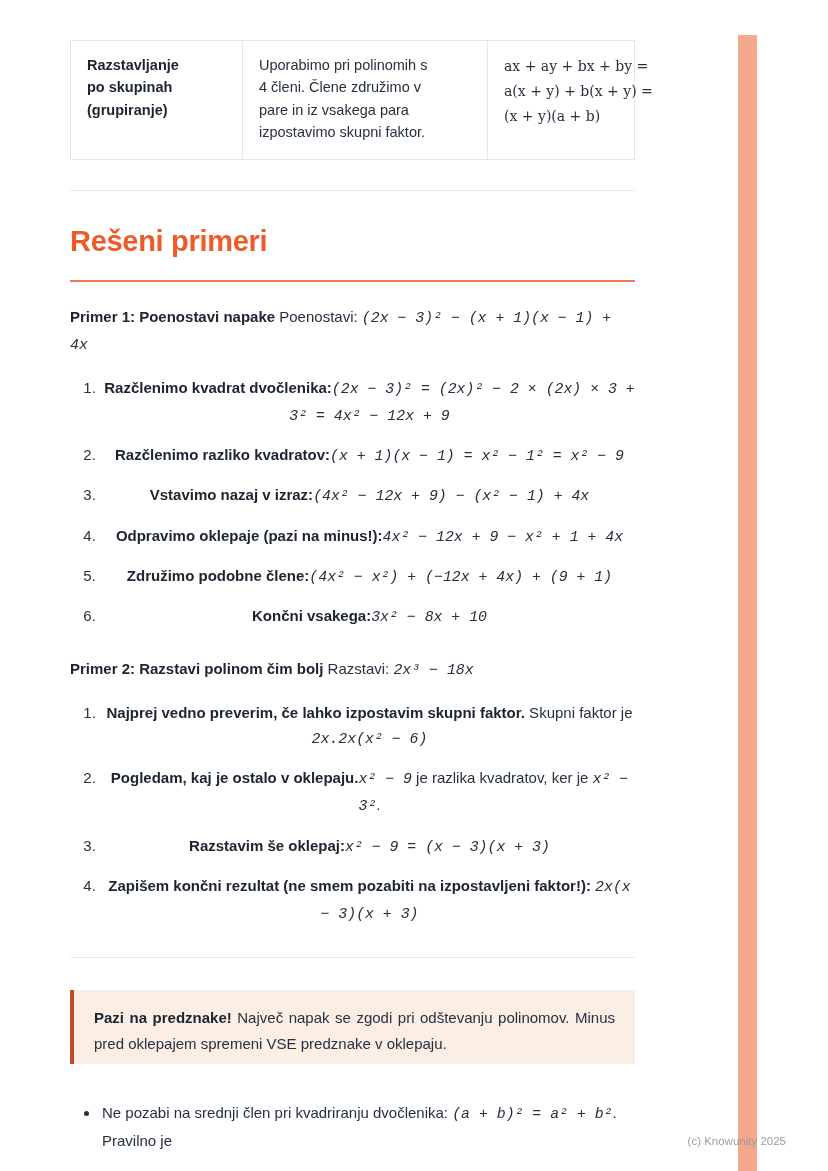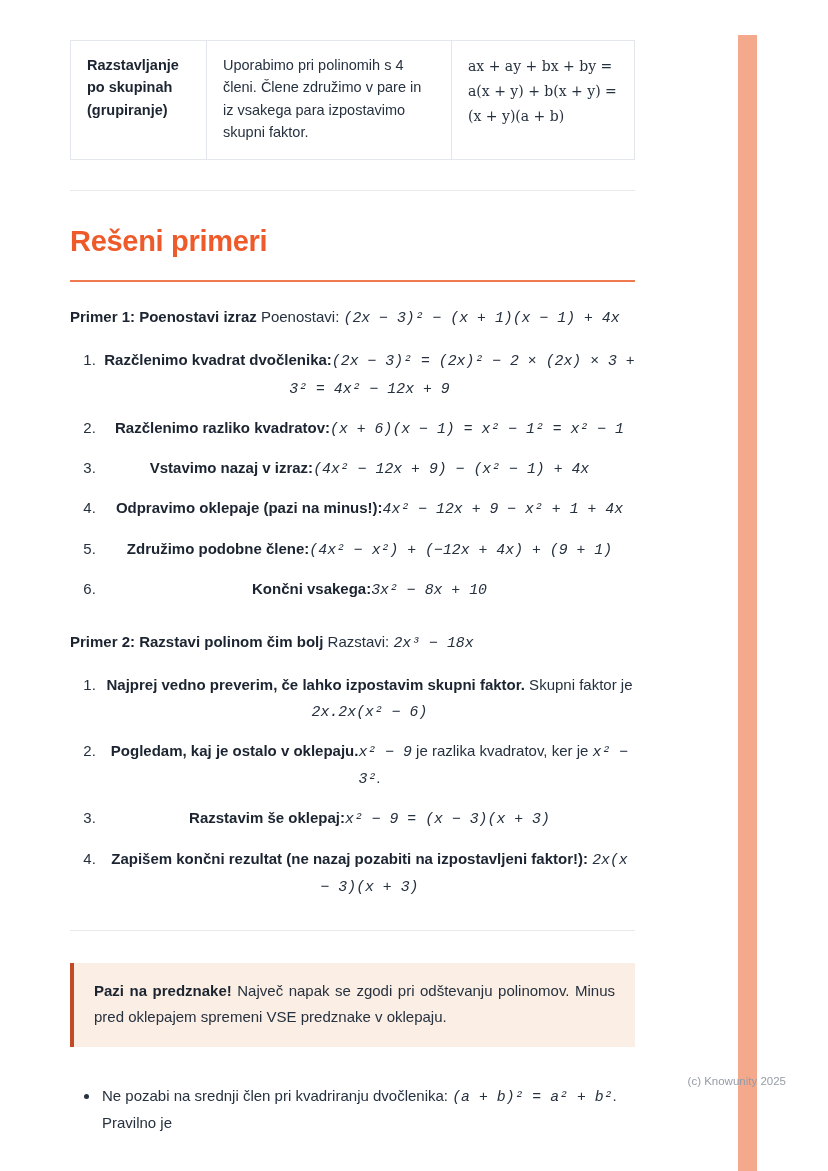--- a/index.html
+++ b/index.html
@@ -15,46 +15,46 @@
   *{box-sizing:border-box;}
   body{margin:0;background:#fff;color:var(--text);
        font-family:"Liberation Sans","DejaVu Sans",sans-serif;}
   .page{position:relative;width:828px;height:1171px;background:#fff;overflow:hidden;}
   .edge-strip{position:absolute;top:35px;bottom:0;right:71px;width:19px;background:var(--strip);}
   .content{width:565px;margin-left:70px;padding-top:40px;font-size:15px;line-height:1.7;}
 
   
   .ref-table{display:grid;grid-template-columns:135px 245px 185px;border:1px solid var(--border);font-size:14.5px;line-height:1.55;}
   .cell{padding:13px 16px 15px;}
-  .cell + .cell{border-left:1px solid var(--border);}
+  .cell + .cell{border-left:1px solid var(--border);margin-left:36px;}
   .cell.term{font-weight:700;color:#1b2430;}
   .cell.formula{font-family:"DejaVu Serif","Liberation Serif",serif;font-size:14px;line-height:1.8;}
   .math-line{white-space:nowrap;}
 
   .divider{border:none;border-top:1px solid #e7e9ec;margin:30px 0 26px;}
 
   .section-title{font-size:29px;font-weight:800;color:var(--accent);margin:26px 0 22px;
                  padding-bottom:14px;border-bottom:2px solid var(--accent-underline);letter-spacing:-0.3px;}
 
   .example-intro{margin:22px 0 16px;}
   .seg-b{font-weight:700;color:#1b2430;}
   .seg-m{font-family:Liberation Mono, monospace;font-style:italic;font-size:0.99em;}
 
   ol.steps{margin:0 0 26px;padding-left:30px;text-align:center;}
   ol.steps li{margin-bottom:13px;padding-left:4px;}
 
   .callout{background:var(--callout-bg);border-left:4px solid var(--callout-border);
-           padding:15px 20px 14px;margin:32px 0 13px;}
+           padding:15px 20px 4px;margin:32px 0 13px;}
   .callout-text{margin:0 0 4px;text-align:justify;}
   .callout-math{margin:0;font-family:"DejaVu Serif","Liberation Serif",serif;font-style:italic;}
 
   ul.bullets{margin:36px 0 0;padding-left:30px;}
   ul.bullets li{margin-bottom:10px;padding-left:2px;}
 
-  .copyright{position:absolute;top:1075px;right:42px;font-size:11.5px;color:var(--muted);z-index:2;}
+  .copyright{position:absolute;top:1135px;right:42px;font-size:11.5px;color:var(--muted);z-index:2;}
 </style>
 </head>
 <body>
 
 <div class="page">
   <div class="edge-strip"></div>
 
   <div class="content">
 
     <div class="ref-table">
@@ -65,39 +65,39 @@
           <div class="math-line">a(x + y) + b(x + y) =</div>
           <div class="math-line">(x + y)(a + b)</div>
         </div>
     </div>
 
     <hr class="divider">
 
     <h1 class="section-title">Rešeni primeri</h1>
 
     <p class="example-intro">
-      <span class="seg-b">Primer 1: Poenostavi izraz</span><span class="seg-t"> Poenostavi: </span><span class="seg-m">(2x − 3)² − (x + 1)(x − 1) + 4x</span>
+      <span class="seg-b">Primer 1: Poenostavi napake</span><span class="seg-t"> Poenostavi: </span><span class="seg-m">(2x − 3)² − (x + 1)(x − 1) + 4x</span>
     </p>
     <ol class="steps">
         <li><span class="seg-b">Razčlenimo kvadrat dvočlenika:</span><span class="seg-m">(2x − 3)² = (2x)² − 2 × (2x) × 3 + 3² = 4x² − 12x + 9</span></li>
-        <li><span class="seg-b">Razčlenimo razliko kvadratov:</span><span class="seg-m">(x + 6)(x − 1) = x² − 1² = x² − 1</span></li>
+        <li><span class="seg-b">Razčlenimo razliko kvadratov:</span><span class="seg-m">(x + 1)(x − 1) = x² − 1² = x² − 9</span></li>
         <li><span class="seg-b">Vstavimo nazaj v izraz:</span><span class="seg-m">(4x² − 12x + 9) − (x² − 1) + 4x</span></li>
         <li><span class="seg-b">Odpravimo oklepaje (pazi na minus!):</span><span class="seg-m">4x² − 12x + 9 − x² + 1 + 4x</span></li>
         <li><span class="seg-b">Združimo podobne člene:</span><span class="seg-m">(4x² − x²) + (−12x + 4x) + (9 + 1)</span></li>
         <li><span class="seg-b">Končni vsakega:</span><span class="seg-m">3x² − 8x + 10</span></li>
       </ol>
 
     <p class="example-intro">
       <span class="seg-b">Primer 2: Razstavi polinom čim bolj</span><span class="seg-t"> Razstavi: </span><span class="seg-m">2x³ − 18x</span>
     </p>
     <ol class="steps">
         <li><span class="seg-b">Najprej vedno preverim, če lahko izpostavim skupni faktor.</span><span class="seg-t"> Skupni faktor je </span><span class="seg-m">2x.2x(x² − 6)</span></li>
         <li><span class="seg-b">Pogledam, kaj je ostalo v oklepaju.</span><span class="seg-m">x² − 9</span><span class="seg-t"> je razlika kvadratov, ker je </span><span class="seg-m">x² − 3²</span><span class="seg-t">.</span></li>
         <li><span class="seg-b">Razstavim še oklepaj:</span><span class="seg-m">x² − 9 = (x − 3)(x + 3)</span></li>
-        <li><span class="seg-b">Zapišem končni rezultat (ne nazaj pozabiti na izpostavljeni faktor!): </span><span class="seg-m">2x(x − 3)(x + 3)</span></li>
+        <li><span class="seg-b">Zapišem končni rezultat (ne smem pozabiti na izpostavljeni faktor!): </span><span class="seg-m">2x(x − 3)(x + 3)</span></li>
       </ol>
 
     <hr class="divider">
 
 
     <div class="callout">
       <p class="callout-text">
         <span class="seg-b">Pazi na predznake!</span><span class="seg-t"> Največ napak se zgodi pri odštevanju polinomov. Minus pred oklepajem spremeni VSE predznake v oklepaju.</span>
       </p>
     </div>

